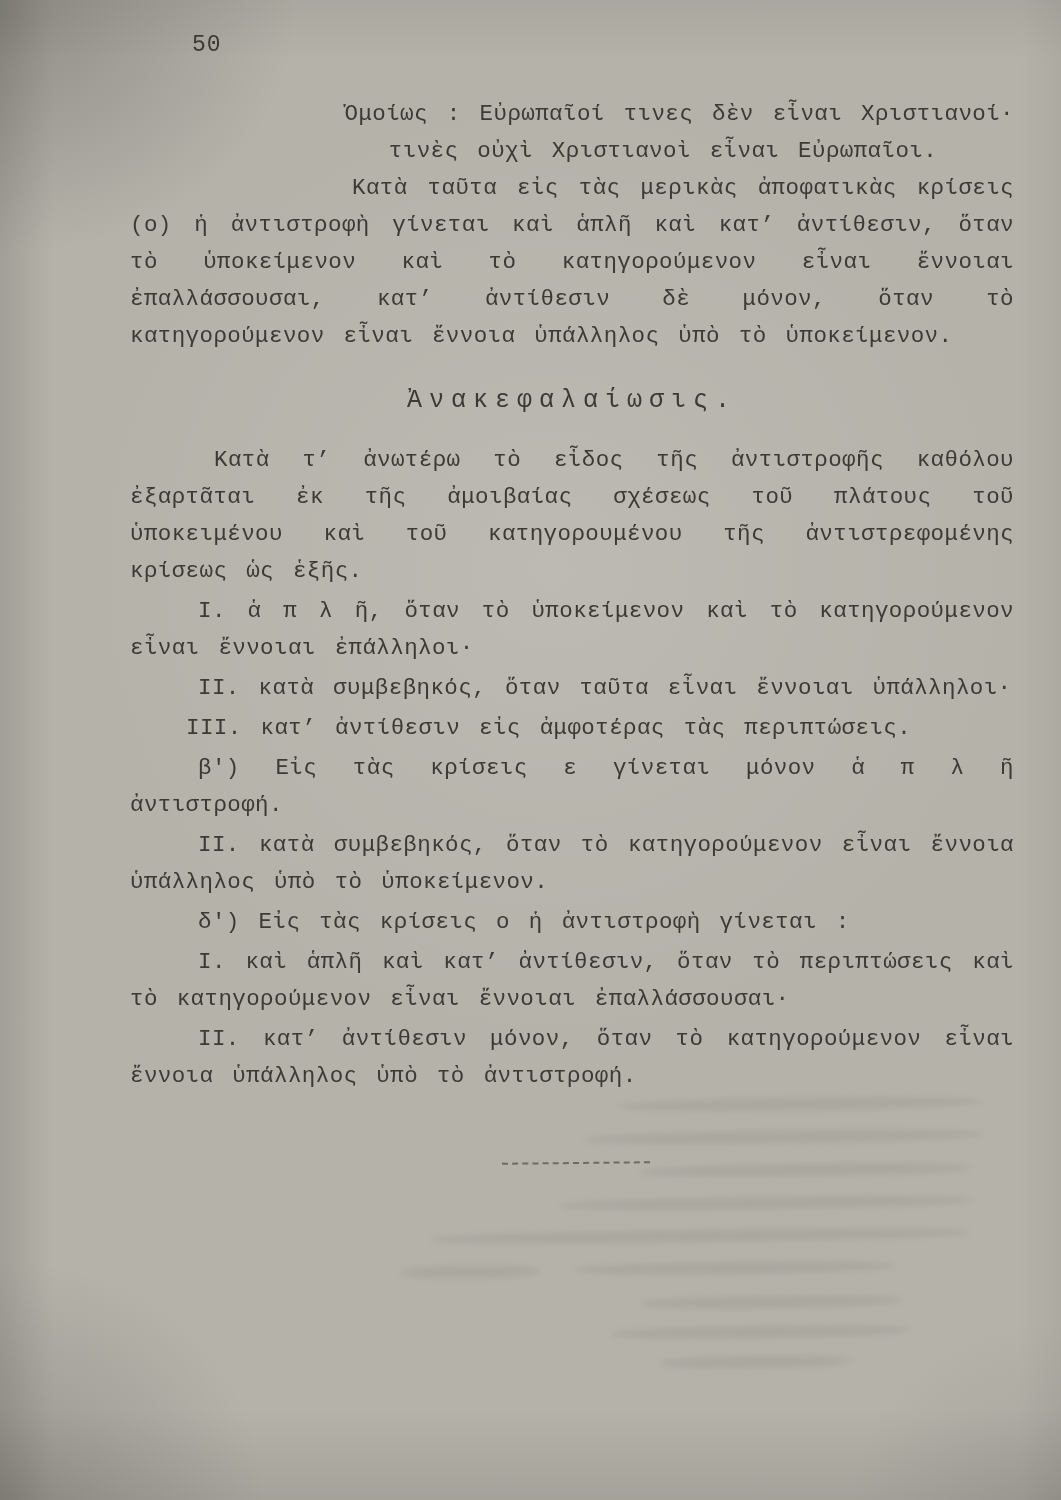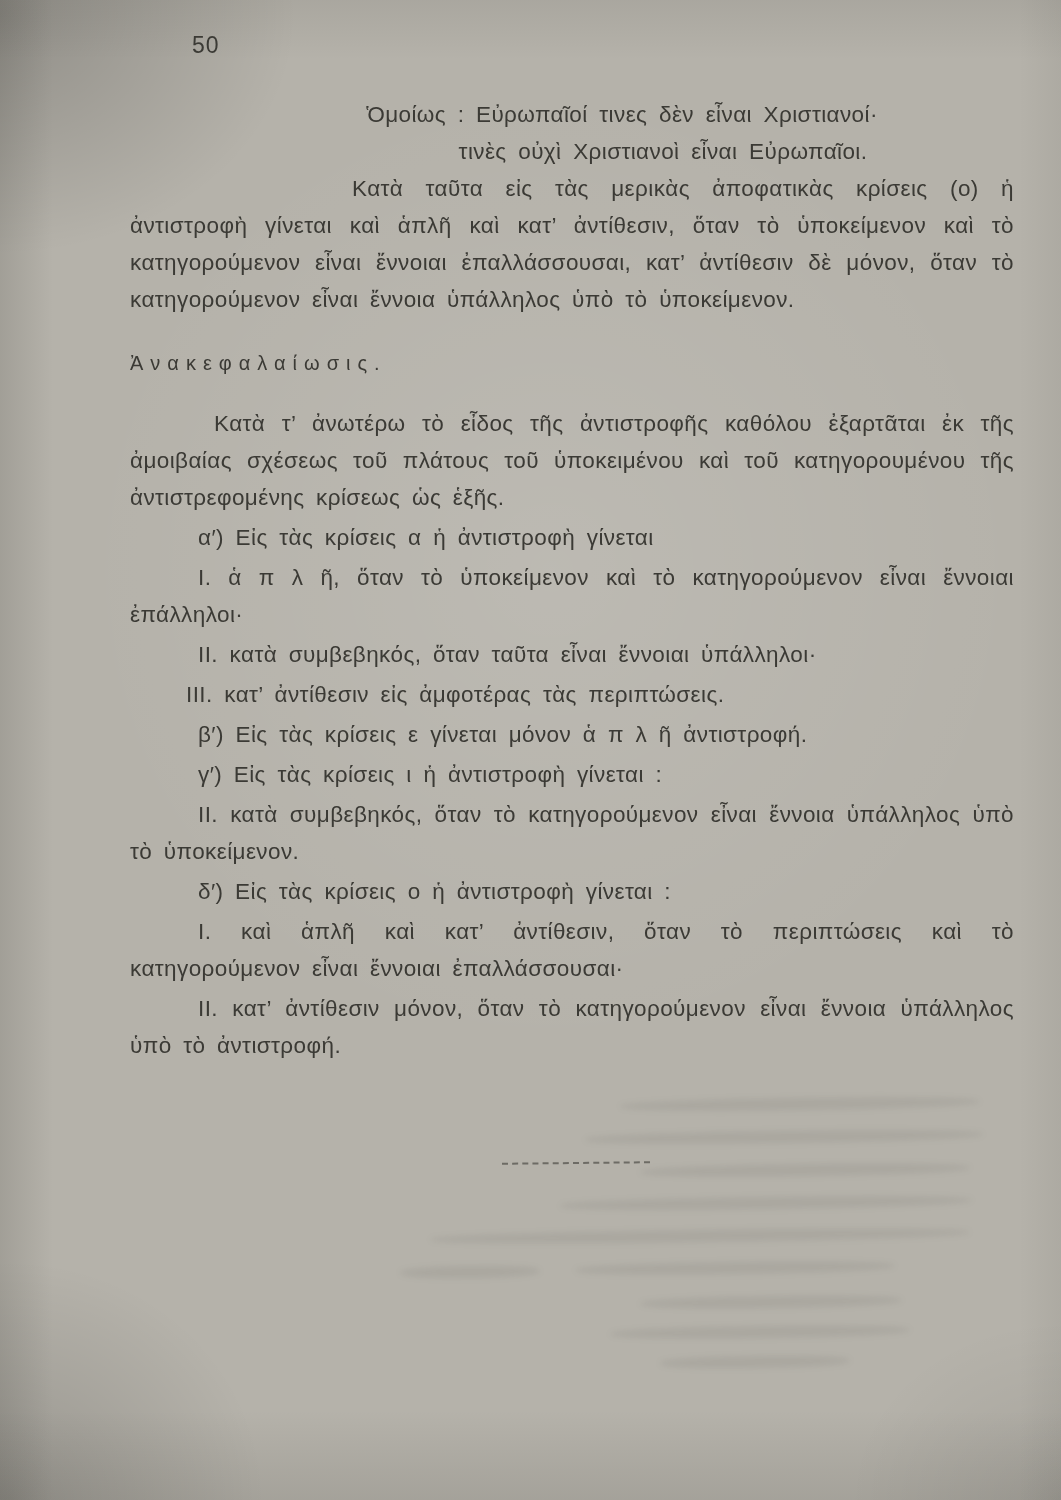--- a/index.html
+++ b/index.html
@@ -3,21 +3,21 @@
 <meta charset="utf-8">
 <style>
   html, body { margin: 0; padding: 0; background: #8a8881; }
   .page {
     position: relative;
     width: 1061px;
     height: 1500px;
     margin: 0 auto;
     background: #b5b2aa;
     overflow: hidden;
-    font-family: Liberation Sans, sans-serif;
+    font-family: Liberation Mono, monospace;
     color: #3b3a35;
   }
   
   .page::before {
     content: "";
     position: absolute;
     inset: 0;
     pointer-events: none;
     background:
       linear-gradient(90deg, rgba(20,20,15,.12) 0, rgba(0,0,0,0) 5%),
@@ -41,27 +41,28 @@
     left: 130px;
     top: 96px;
     width: 884px;
     font-size: 22.5px;
     line-height: 37px;
     letter-spacing: 0.4px;
     word-spacing: 5px;
     text-align: justify;
   }
   .content p { margin: 0; }
-  .p-example-1 { text-indent: 100px; text-align: center; }
+  .p-example-1 { text-indent: 100px; text-align: right; }
   .p-example-2 { text-indent: 182px; text-align: center; }
   .p-rule      { text-indent: 222px; }
   .heading {
+    text-align: center;
     text-indent: 0;
     letter-spacing: 7px;
-    font-size: 20px;
+    font-size: 25px;
     margin: 27px 0 23px 0 !important;
   }
   .p-recap { text-indent: 84px; }
   .item     { text-indent: 68px; margin-top: 3px !important; }
   .item-iii { text-indent: 56px; }
   .divider {
     position: absolute;
     left: 502px;
     top: 1162px;
     width: 148px;
@@ -98,26 +99,24 @@
 
   <div class="content">
     <p class="p-example-1">Ὁμοίως : Εὐρωπαῖοί τινες δὲν εἶναι Χριστιανοί·</p>
     <p class="p-example-2">τινὲς οὐχὶ Χριστιανοὶ εἶναι Εὐρωπαῖοι.</p>
     <p class="p-rule">Κατὰ ταῦτα εἰς τὰς μερικὰς ἀποφατικὰς κρίσεις (ο) ἡ ἀντιστροφὴ γίνεται καὶ ἁπλῆ καὶ κατ’ ἀντίθεσιν, ὅταν τὸ ὑποκείμενον καὶ τὸ κατηγορούμενον εἶναι ἔννοιαι ἐπαλλάσσουσαι, κατ’ ἀντίθεσιν δὲ μόνον, ὅταν τὸ κατηγορούμενον εἶναι ἔννοια ὑπάλληλος ὑπὸ τὸ ὑποκείμενον.</p>
 
     <p class="heading">Ἀνακεφαλαίωσις.</p>
 
     <p class="p-recap">Κατὰ τ’ ἀνωτέρω τὸ εἶδος τῆς ἀντιστροφῆς καθόλου ἐξαρτᾶται ἐκ τῆς ἀμοιβαίας σχέσεως τοῦ πλάτους τοῦ ὑποκειμένου καὶ τοῦ κατηγορουμένου τῆς ἀντιστρεφομένης κρίσεως ὡς ἑξῆς.</p>
 
-    <p class="item">α′) Εἰς τὰς κρίσεις α ἡ ἀντιστροφὴ γίνεται</p>
     <p class="item">I. ἁ π λ ῆ, ὅταν τὸ ὑποκείμενον καὶ τὸ κατηγορούμενον εἶναι ἔννοιαι ἐπάλληλοι·</p>
     <p class="item">II. κατὰ συμβεβηκός, ὅταν ταῦτα εἶναι ἔννοιαι ὑπάλληλοι·</p>
     <p class="item item-iii">III. κατ’ ἀντίθεσιν εἰς ἀμφοτέρας τὰς περιπτώσεις.</p>
     <p class="item">β′) Εἰς τὰς κρίσεις ε γίνεται μόνον ἁ π λ ῆ ἀντιστροφή.</p>
-    <p class="item">γ′) Εἰς τὰς κρίσεις ι ἡ ἀντιστροφὴ γίνεται :</p>
     <p class="item">II. κατὰ συμβεβηκός, ὅταν τὸ κατηγορούμενον εἶναι ἔννοια ὑπάλληλος ὑπὸ τὸ ὑποκείμενον.</p>
     <p class="item">δ′) Εἰς τὰς κρίσεις ο ἡ ἀντιστροφὴ γίνεται :</p>
     <p class="item">I. καὶ ἁπλῆ καὶ κατ’ ἀντίθεσιν, ὅταν τὸ περιπτώσεις καὶ τὸ κατηγορούμενον εἶναι ἔννοιαι ἐπαλλάσσουσαι·</p>
     <p class="item">II. κατ’ ἀντίθεσιν μόνον, ὅταν τὸ κατηγορούμενον εἶναι ἔννοια ὑπάλληλος ὑπὸ τὸ ἀντιστροφή.</p>
   </div>
 
   <div class="divider"></div>
 
   <div class="ghost">
     <div class="g1"></div>

